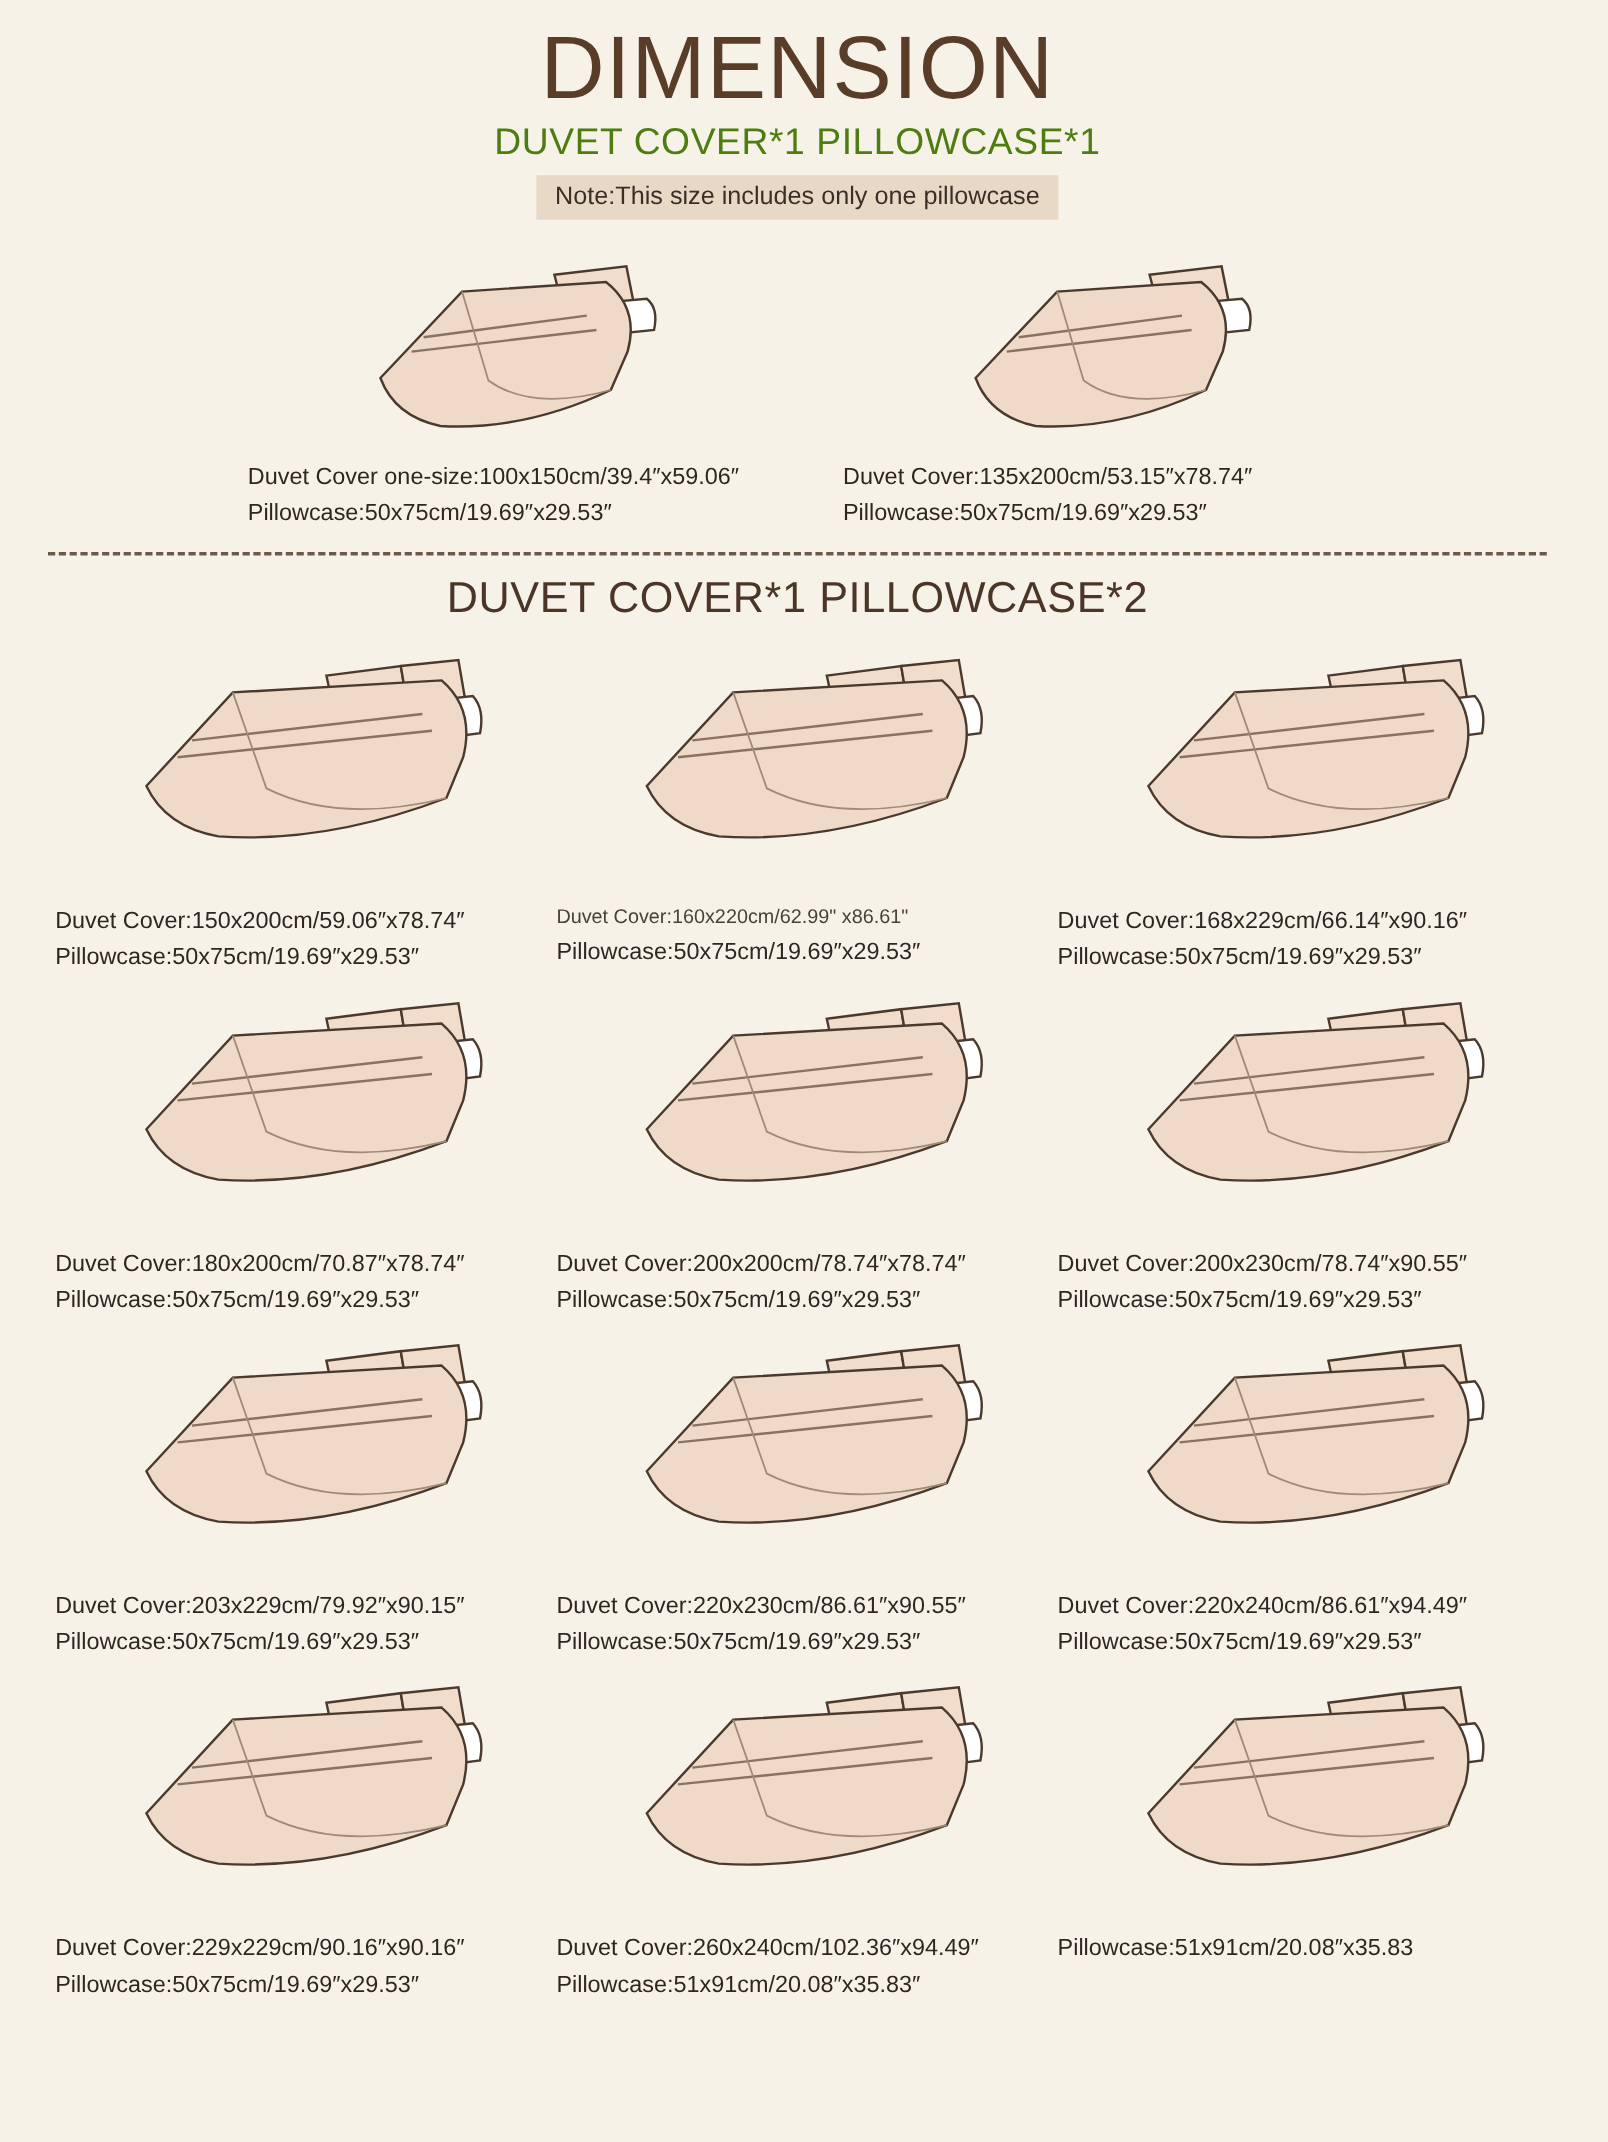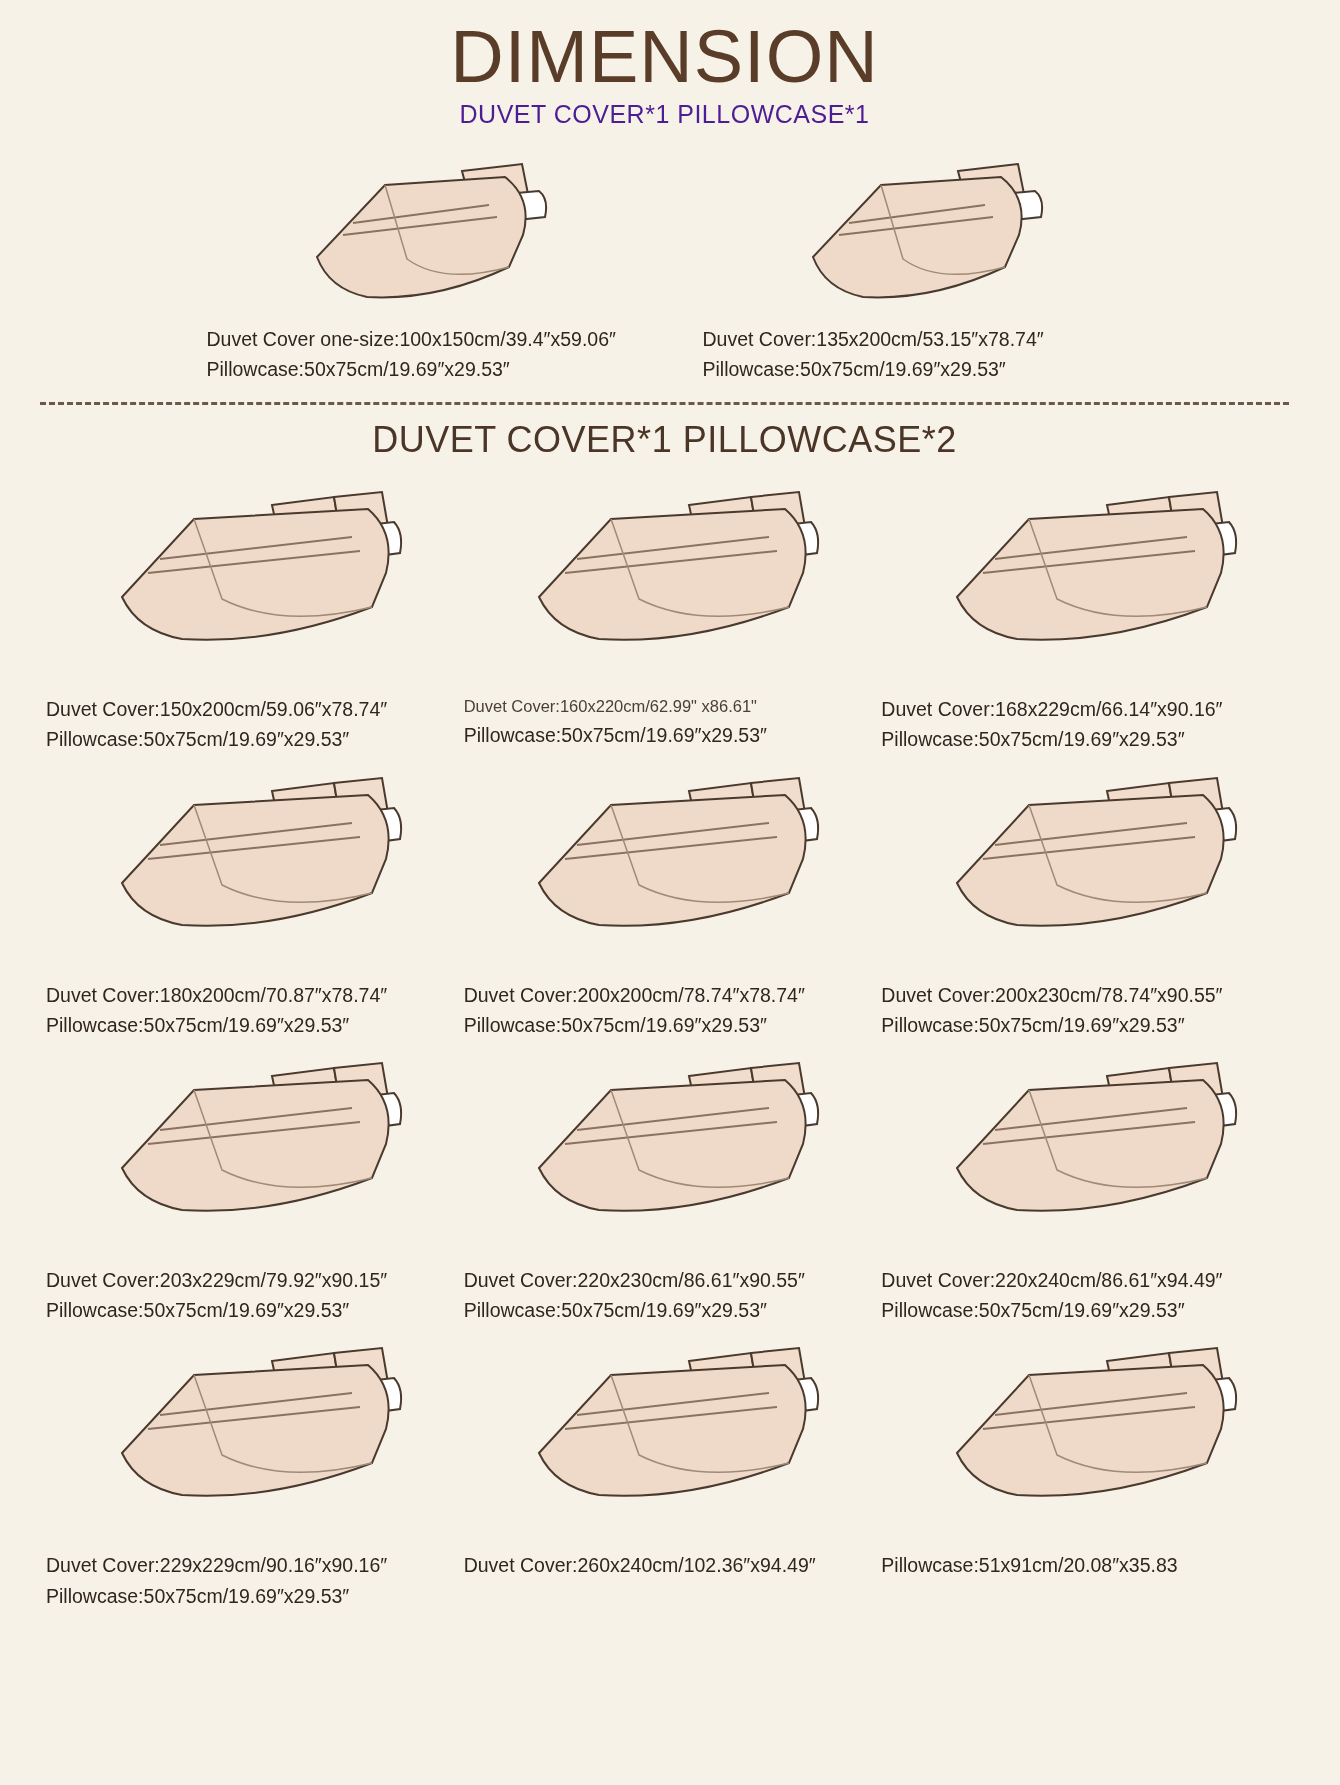--- a/index.html
+++ b/index.html
@@ -27,22 +27,22 @@
     text-align: center;
     font-size: 74px;
     letter-spacing: 1px;
     font-weight: 400;
     color: #5a3d28;
     margin: 8px 0 2px 0;
     line-height: 1.05;
   }
   .subtitle {
     text-align: center;
-    font-size: 25px;
-    color: #4c1d95;
+    font-size: 31px;
+    color: #4d7c0f;
     margin: 4px 0 10px 0;
     letter-spacing: 0.5px;
   }
   .note-wrap {
     text-align: center;
     margin-bottom: 14px;
   }
   .note {
     display: inline-block;
     background: #e8d9c6;
@@ -116,20 +116,23 @@
     display: block;
   }
 </style>
 </head>
 <body>
 
 <div class="page">
 
   <h1 class="title">DIMENSION</h1>
   <div class="subtitle">DUVET COVER*1 PILLOWCASE*1</div>
+  <div class="note-wrap">
+    <span class="note">Note:This size includes only one pillowcase</span>
+  </div>
 
   <div class="row-top">
 
     <div class="cell">
       <div class="art">
         <svg class="bed" width="320" height="185" viewBox="0 0 320 185">
           <path d="M205 32 L265 25 L272 60 L215 70 Z" fill="#f2ddcc" stroke="#4a3a2e" stroke-width="2"></path>
           <path d="M248 55 L282 52 Q292 60 288 78 L250 82 Z" fill="#ffffff" stroke="#4a3a2e" stroke-width="2"></path>
           <path d="M60 118 L128 46 L248 38 Q276 60 266 96 L252 128 Q180 162 110 158 Q72 150 60 118 Z" fill="#efd9c8" stroke="#4a3a2e" stroke-width="2"></path>
           <path d="M96 84 L232 66" fill="none" stroke="#8a7260" stroke-width="2"></path>
@@ -355,20 +358,21 @@
           <path d="M252 22 L300 17 L306 52 L258 58 Z" fill="#f2ddcc" stroke="#4a3a2e" stroke-width="2"></path>
           <path d="M285 50 L312 47 Q322 58 318 78 L288 82 Z" fill="#ffffff" stroke="#4a3a2e" stroke-width="2"></path>
           <path d="M40 122 L112 44 L286 34 Q314 58 304 98 L290 132 Q190 170 100 164 Q56 156 40 122 Z" fill="#efd9c8" stroke="#4a3a2e" stroke-width="2"></path>
           <path d="M78 84 L270 62" fill="none" stroke="#8a7260" stroke-width="2"></path>
           <path d="M66 98 L278 76" fill="none" stroke="#8a7260" stroke-width="2"></path>
           <path d="M112 44 L140 124 Q200 154 290 132" fill="none" stroke="#a08a76" stroke-width="1.5"></path>
         </svg>
       </div>
       <div class="caption-box">
         <div class="caption">Duvet Cover:260x240cm/102.36″x94.49″</div>
+        <div class="caption">Pillowcase:51x91cm/20.08″x35.83″</div>
       </div>
     </div>
 
     <div class="gcell">
       <div class="art">
         <svg class="bed" width="330" height="190" viewBox="0 0 330 190">
           <path d="M190 30 L252 22 L258 58 L198 67 Z" fill="#f2ddcc" stroke="#4a3a2e" stroke-width="2"></path>
           <path d="M252 22 L300 17 L306 52 L258 58 Z" fill="#f2ddcc" stroke="#4a3a2e" stroke-width="2"></path>
           <path d="M285 50 L312 47 Q322 58 318 78 L288 82 Z" fill="#ffffff" stroke="#4a3a2e" stroke-width="2"></path>
           <path d="M40 122 L112 44 L286 34 Q314 58 304 98 L290 132 Q190 170 100 164 Q56 156 40 122 Z" fill="#efd9c8" stroke="#4a3a2e" stroke-width="2"></path>

